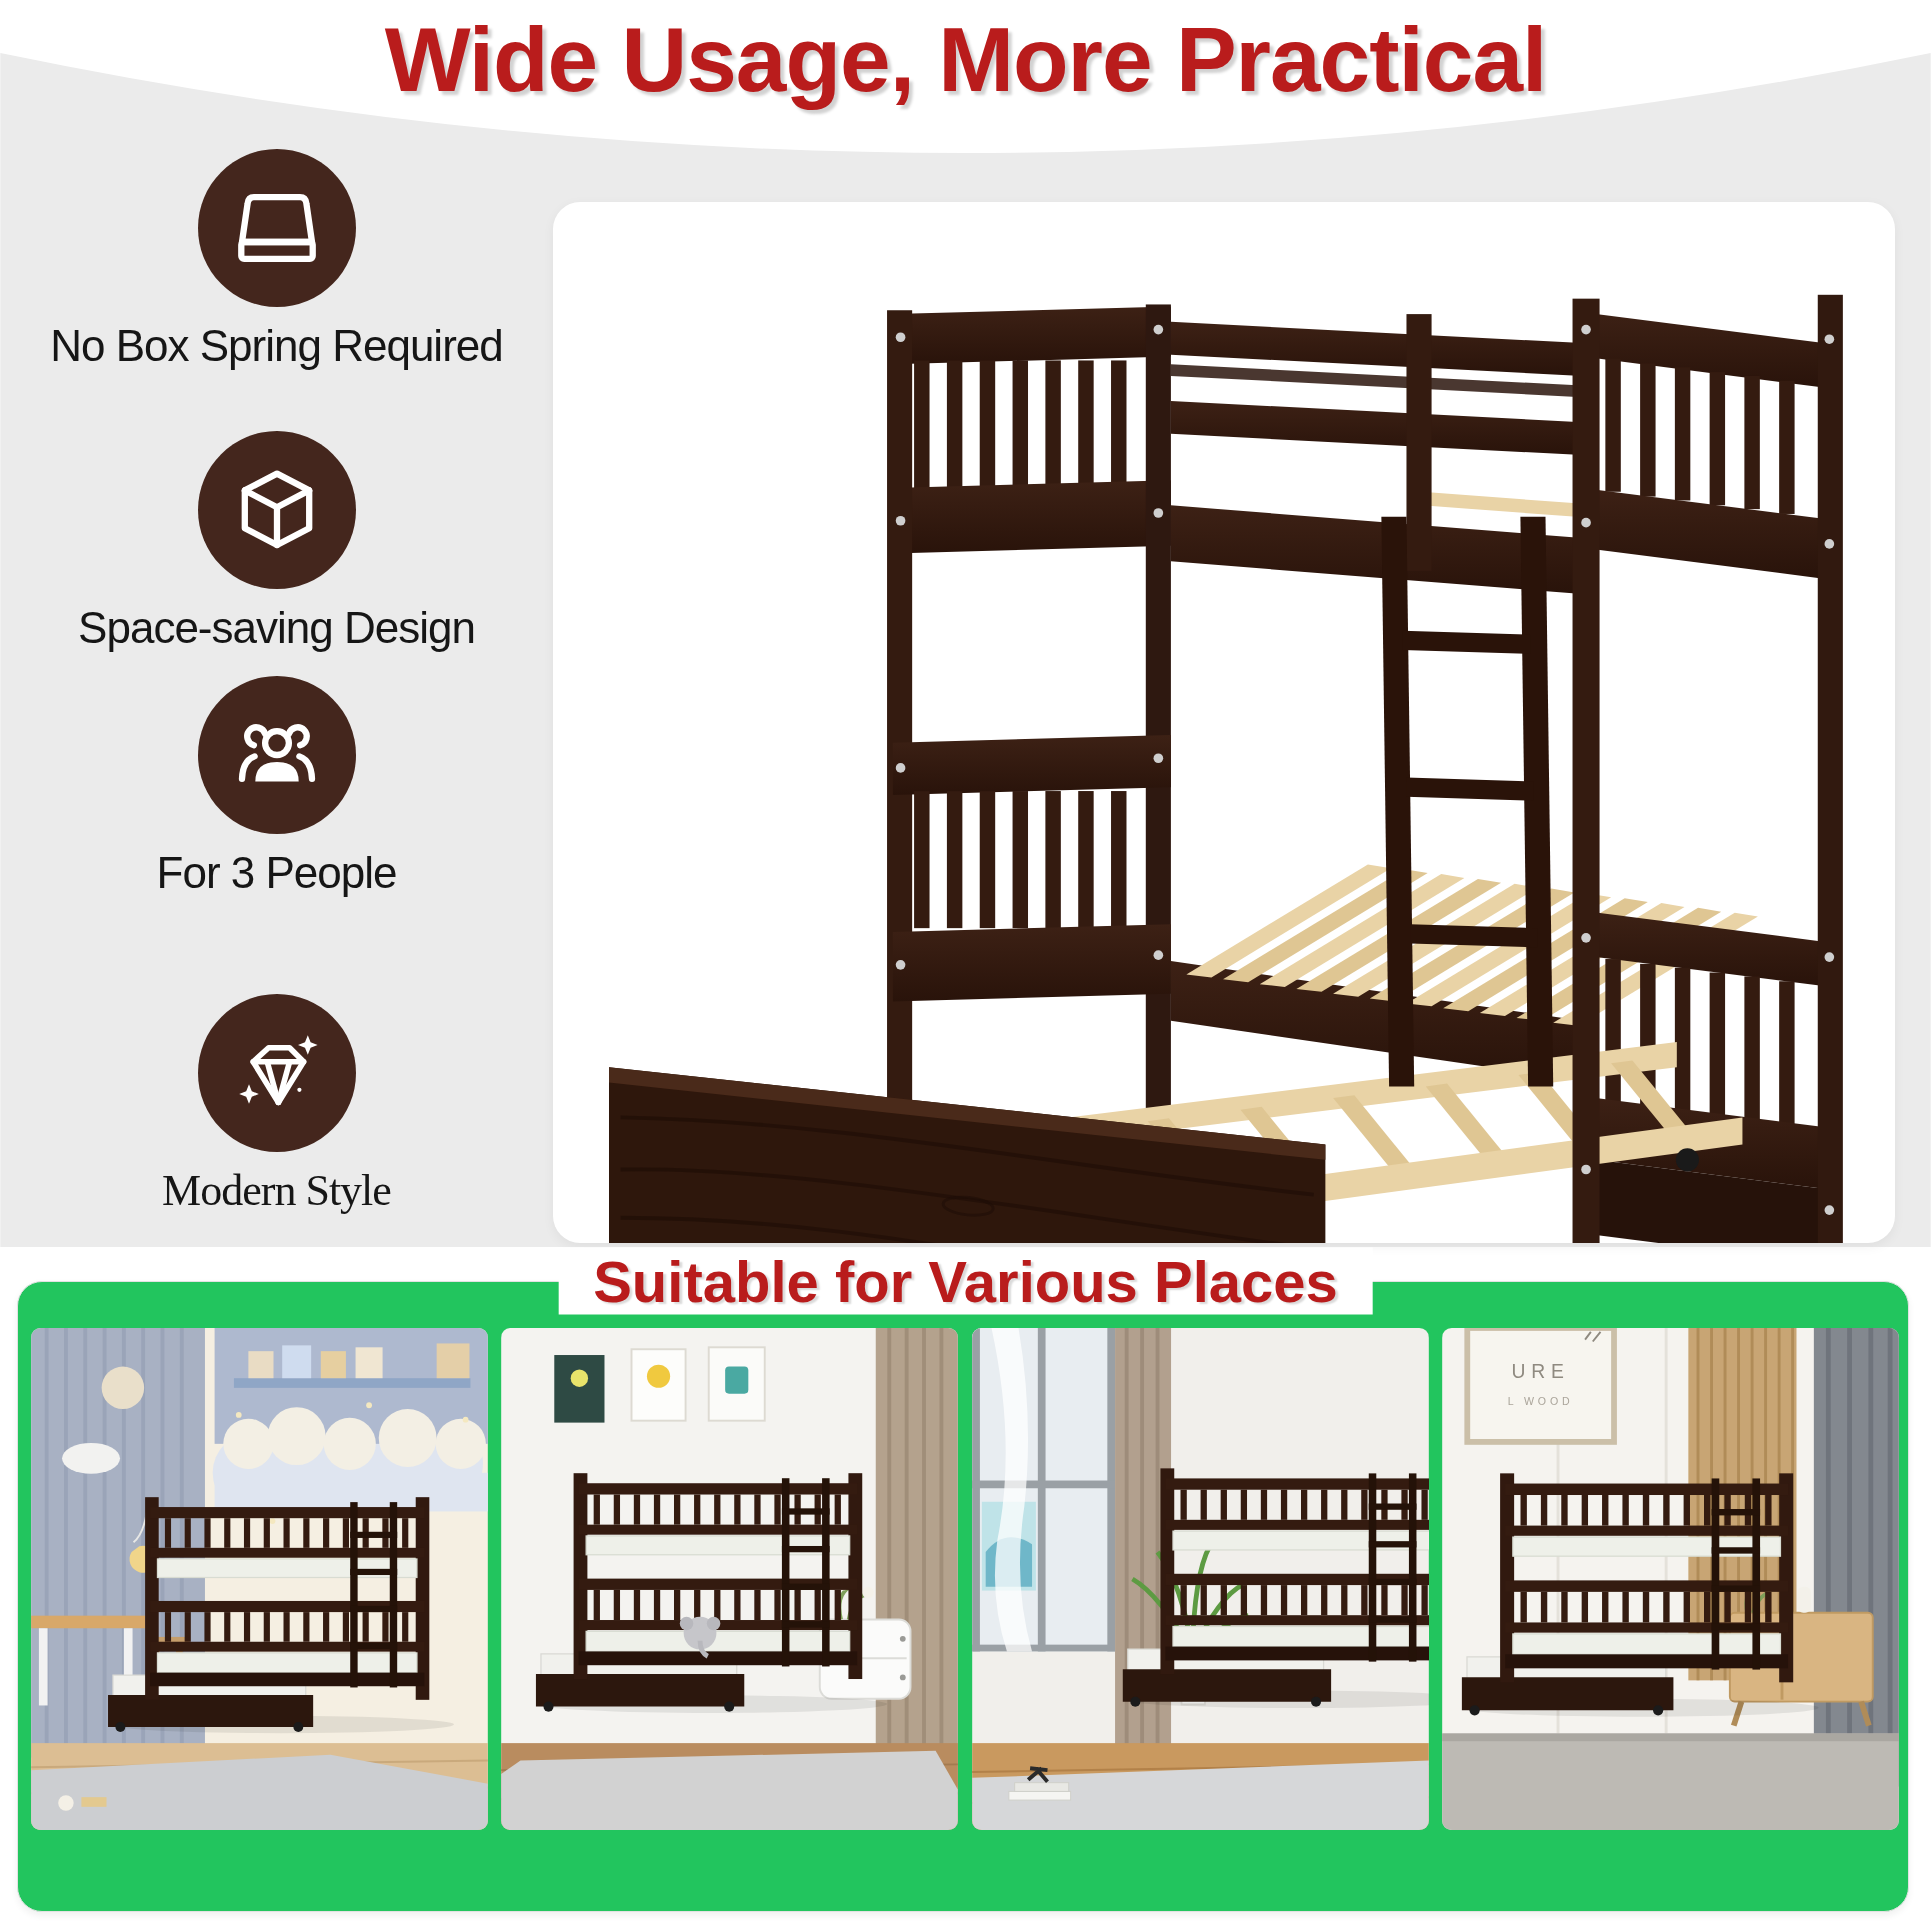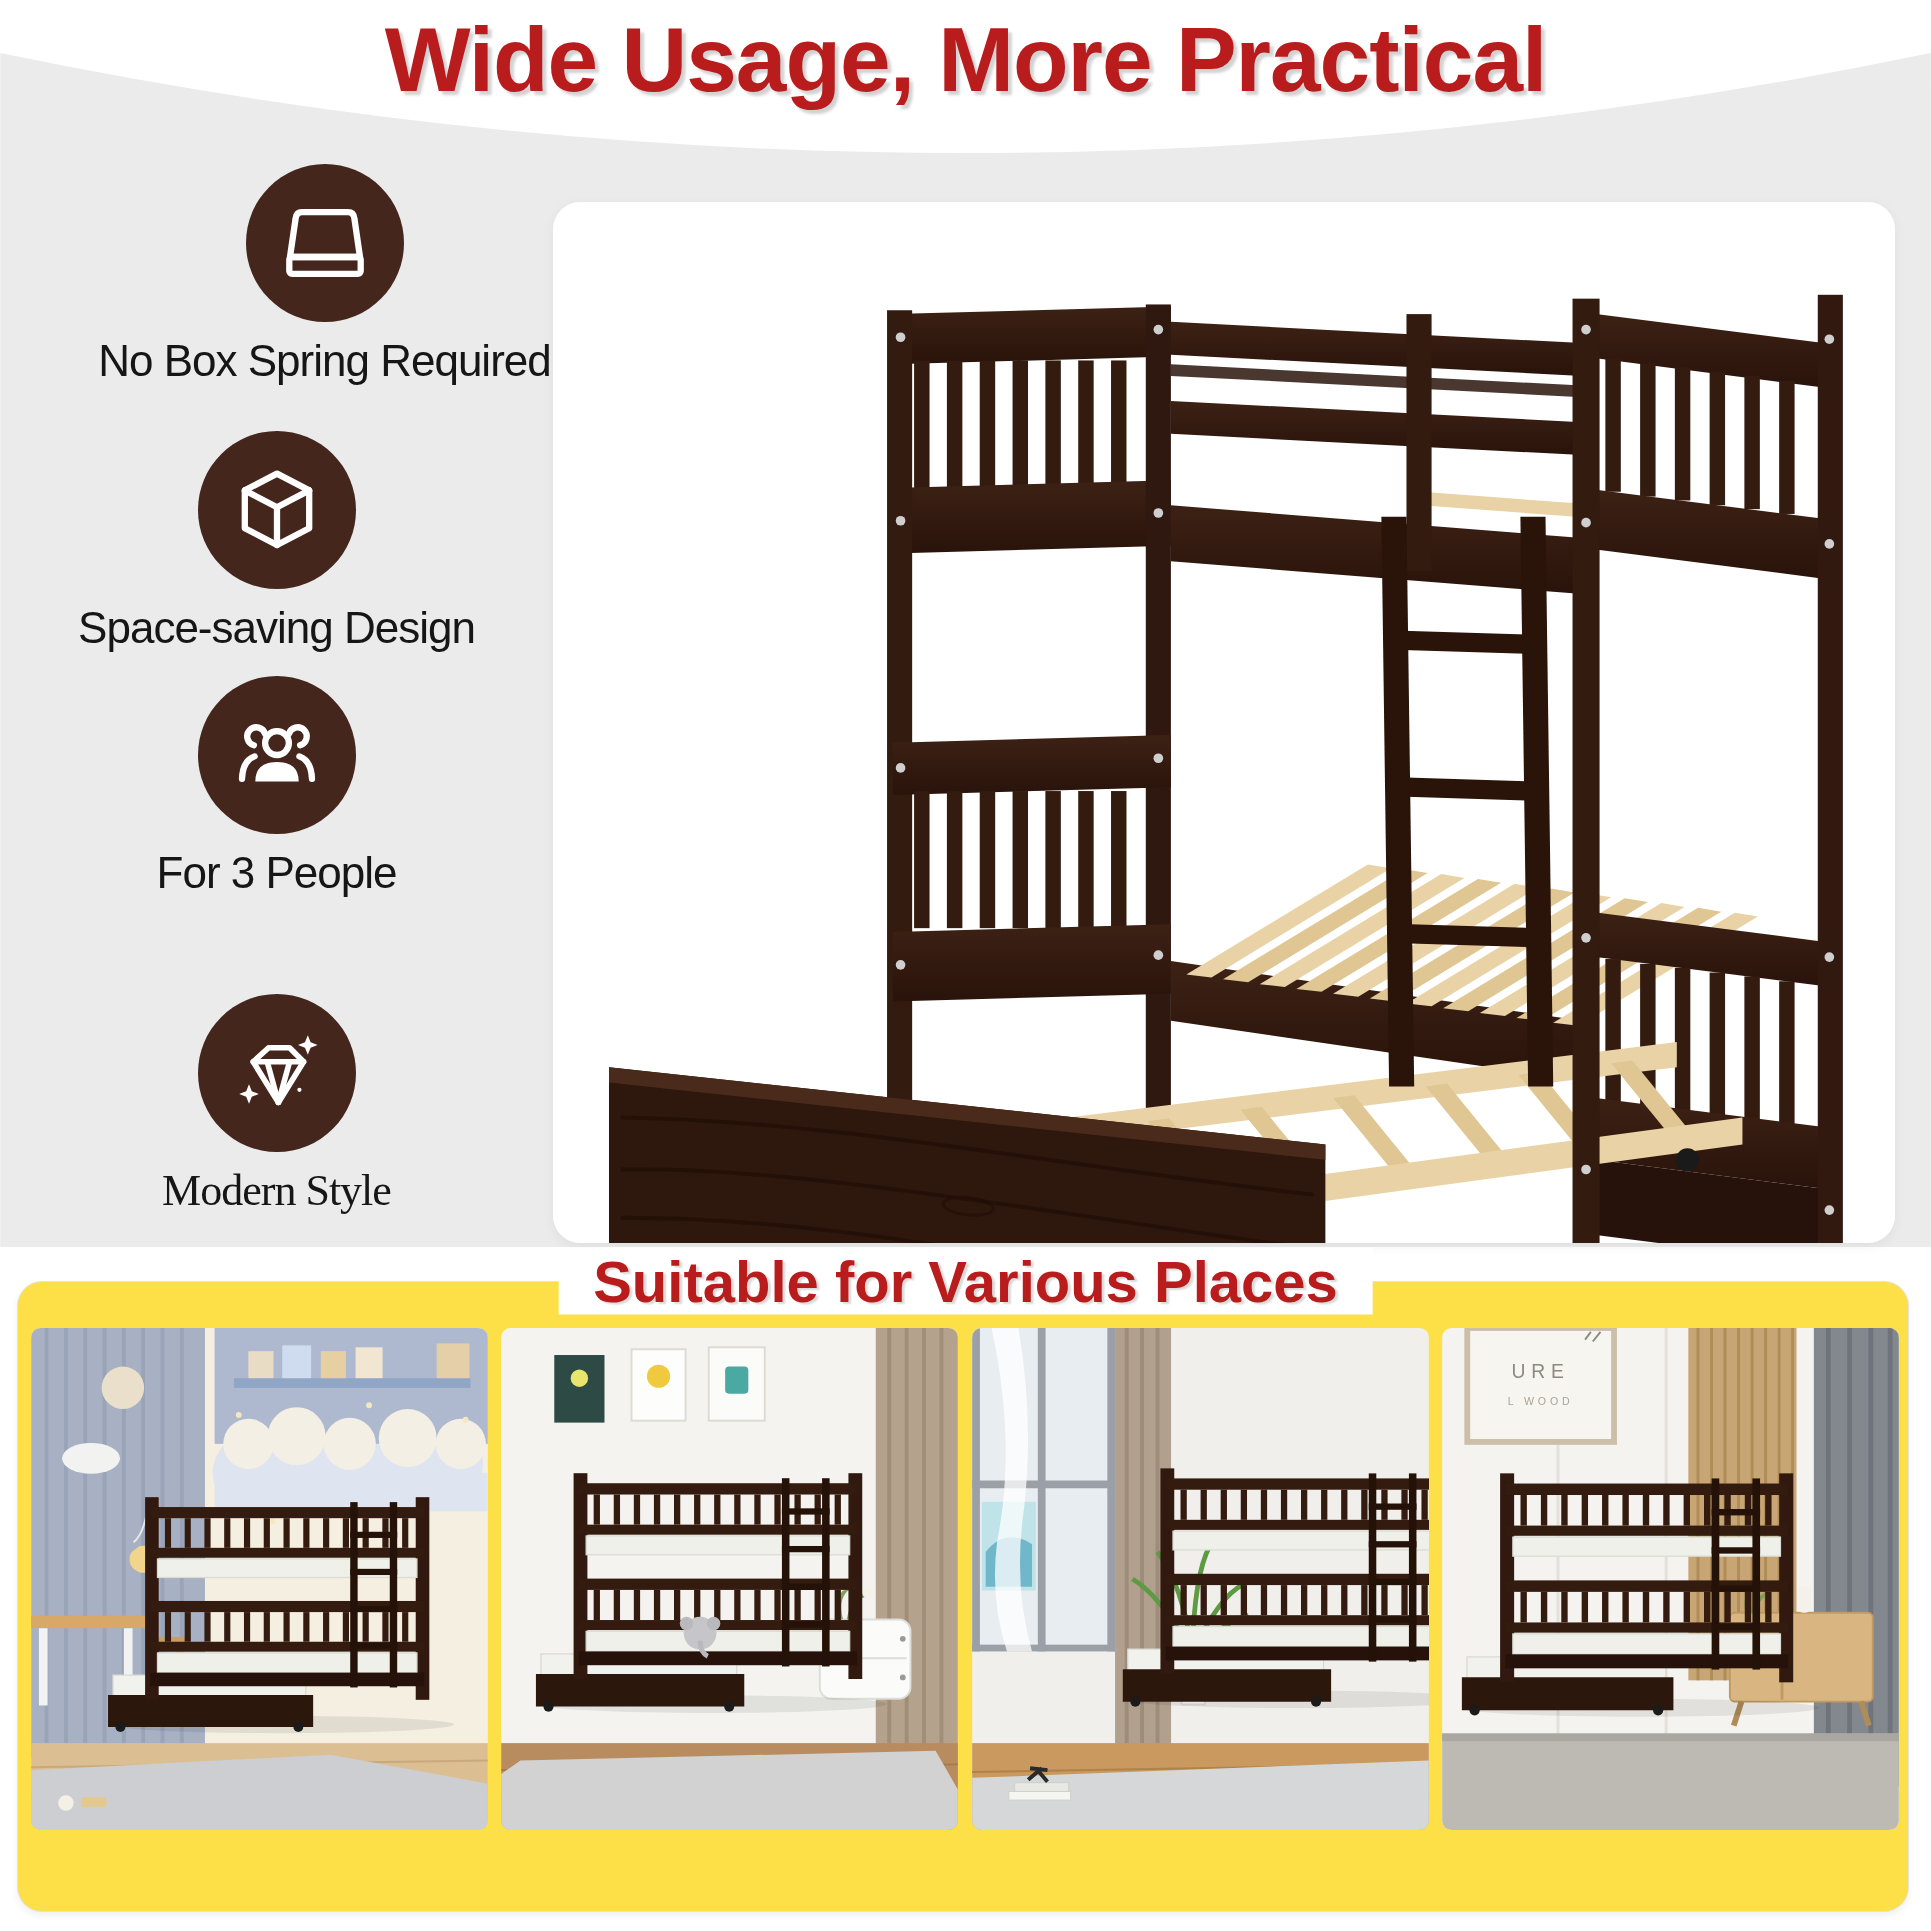--- a/index.html
+++ b/index.html
@@ -22,32 +22,32 @@
   }
   .feature-circle{
     width:158px;height:158px;border-radius:50%;background:#44261d;
     display:flex;align-items:center;justify-content:center;
   }
   .feature-circle svg{width:112px;height:112px;}
   .feature-label{
     margin:13.5px 0 0 0;font-size:44px;line-height:50px;color:#161616;
     letter-spacing:-1px;white-space:nowrap;
   }
-  #feat0{top:164px;margin-left:48px;} #feat1{top:431px;} #feat2{top:676px;} #feat3{top:994px;font-family:Liberation Serif, serif;}
+  #feat0{top:149px;} #feat1{top:431px;} #feat2{top:676px;} #feat3{top:994px;font-family:Liberation Serif, serif;}
   
   .product-panel{
     position:absolute;left:553px;top:202px;width:1342px;height:1041px;
     background:#fff;border-radius:27px;z-index:2;
     box-shadow:0 3.9px 11.6px rgba(0,0,0,.05);
   }
   .product-panel svg{width:100%;height:100%;display:block;border-radius:27px;}
   
   .places-panel{
     position:absolute;left:17.4px;top:1281px;width:1892px;height:631px;
-    background:#fde047;border:1.9px solid #e2e2e2;border-radius:25px;
+    background:#22c55e;border:1.9px solid #e2e2e2;border-radius:25px;
     box-shadow:0 3.9px 7.7px rgba(0,0,0,.06);z-index:2;box-sizing:border-box;
   }
   .section-title{
     position:absolute;left:50%;top:1281px;transform:translate(-50%,-50%);
     background:#fff;padding:0 35px;margin:0;white-space:nowrap;
     font-size:58px;font-weight:bold;color:#b91c1c;
     text-shadow:2.9px 2.9px 1.9px rgba(0,0,0,.15);z-index:4;
   }
   .photos{display:flex;gap:13.5px;padding:46px 12.6px 0 12.6px;}
   .photos svg{flex:none;border-radius:9.7px;display:block;}

